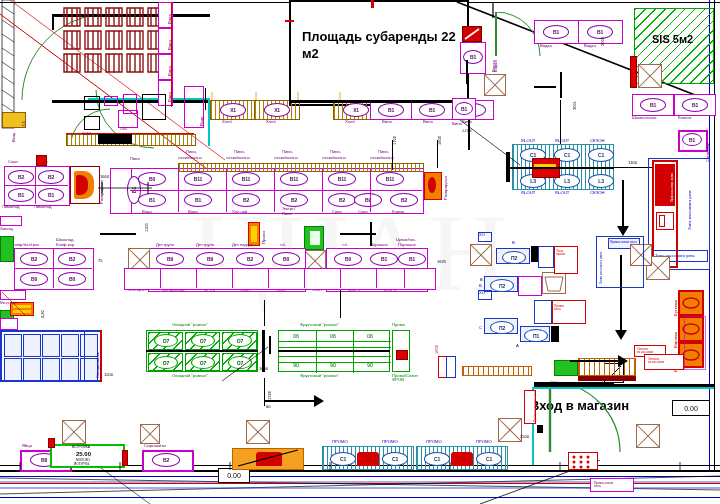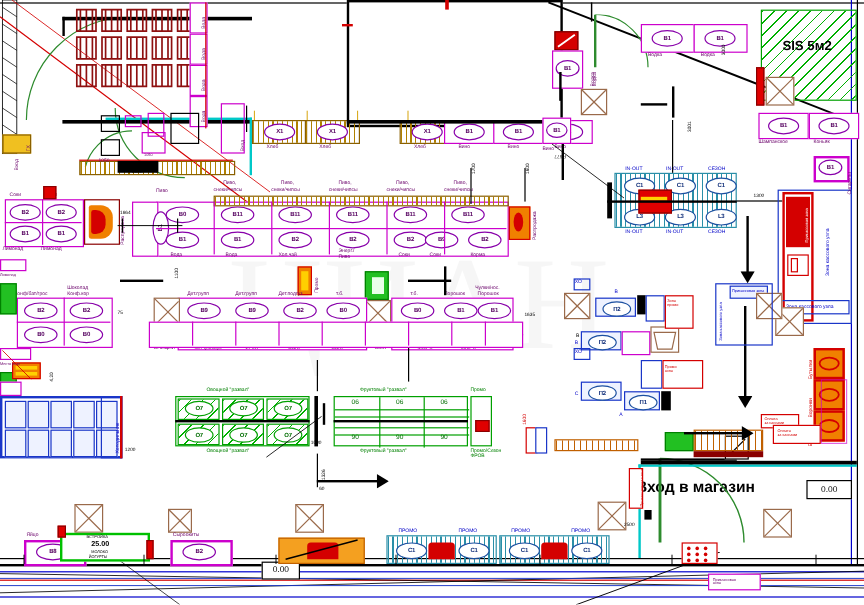--- a/index.html
+++ b/index.html
@@ -147,20 +147,23 @@
   <div class="abs" style="left:78px;top:86px;width:105px;height:50px;">
     <div class="abs" style="left:6px;top:10px;width:16px;height:14px;border:1px solid #000;"></div>
     <div class="abs" style="left:6px;top:30px;width:16px;height:14px;border:1px solid #000;"></div>
     <div class="abs" style="left:26px;top:10px;width:14px;height:10px;border:1px solid #cc00cc;"></div>
     <div class="abs" style="left:45px;top:8px;width:14px;height:20px;border:1px solid #cc00cc;"></div>
     <div class="abs" style="left:64px;top:8px;width:24px;height:26px;border:1px solid #000;"></div>
     <div class="lbl" style="left:4px;top:46px;">1050</div>
   </div>
 
   <div class="subarenda" style="left:289px;top:0;width:176px;height:102px;"></div>
+  <div class="title" style="left:302px;top:28px;width:160px;font-size:13px;line-height:17px;">
+    <span>Площадь субаренды 22 м2</span>
+  </div>
   <div class="redline" style="left:371px;top:0;width:3px;height:8px;"></div>
   <div class="redline" style="left:285px;top:20px;width:9px;height:2px;"></div>
 
   <svg class="abs" style="left:455px;top:0;width:265px;height:120px;">
     <line x1="2" y1="2" x2="258" y2="102" stroke="#000" stroke-width="1.6"></line>
     <line x1="38" y1="2" x2="38" y2="18" stroke="#000" stroke-width="1.2"></line>
   </svg>
 
   <div class="abs" style="left:462px;top:26px;width:20px;height:16px;background:#d40000;border:1px solid #700;">
     <svg width="18" height="14">

